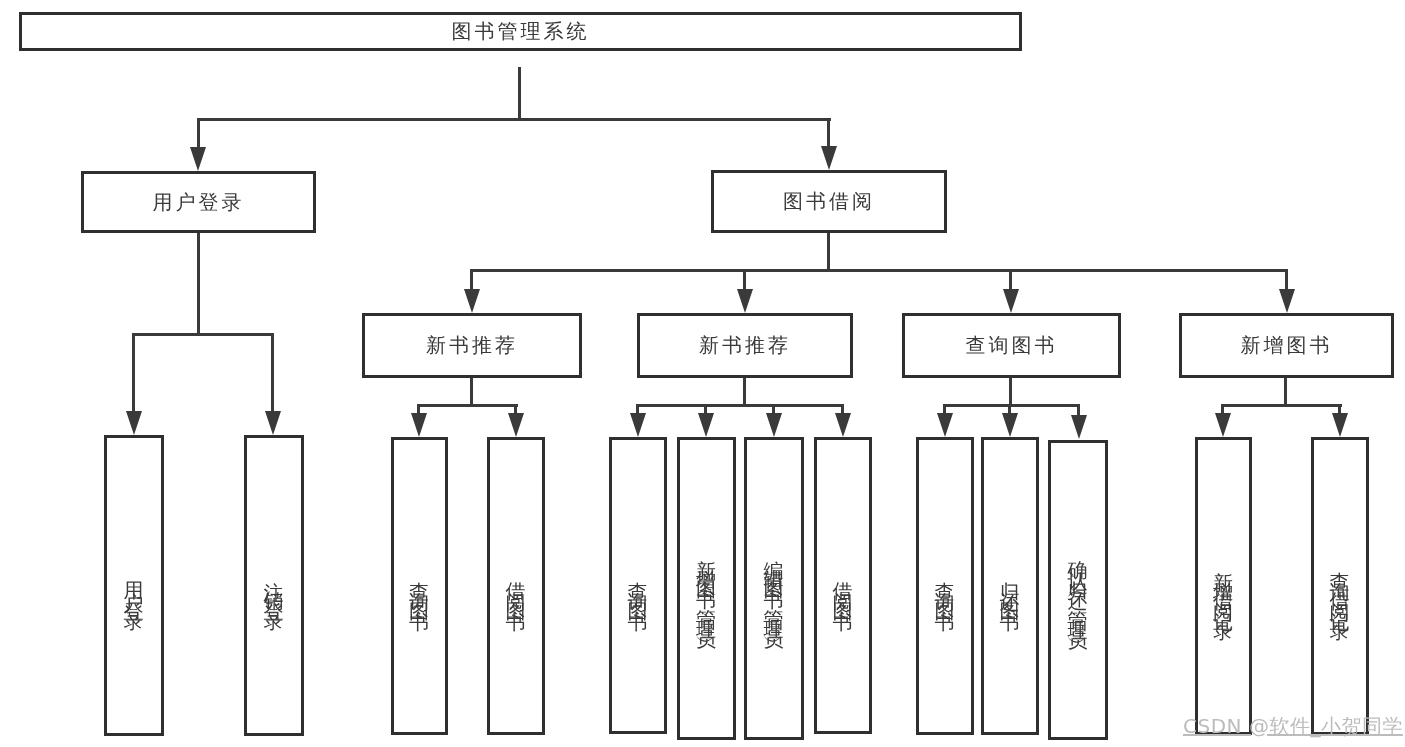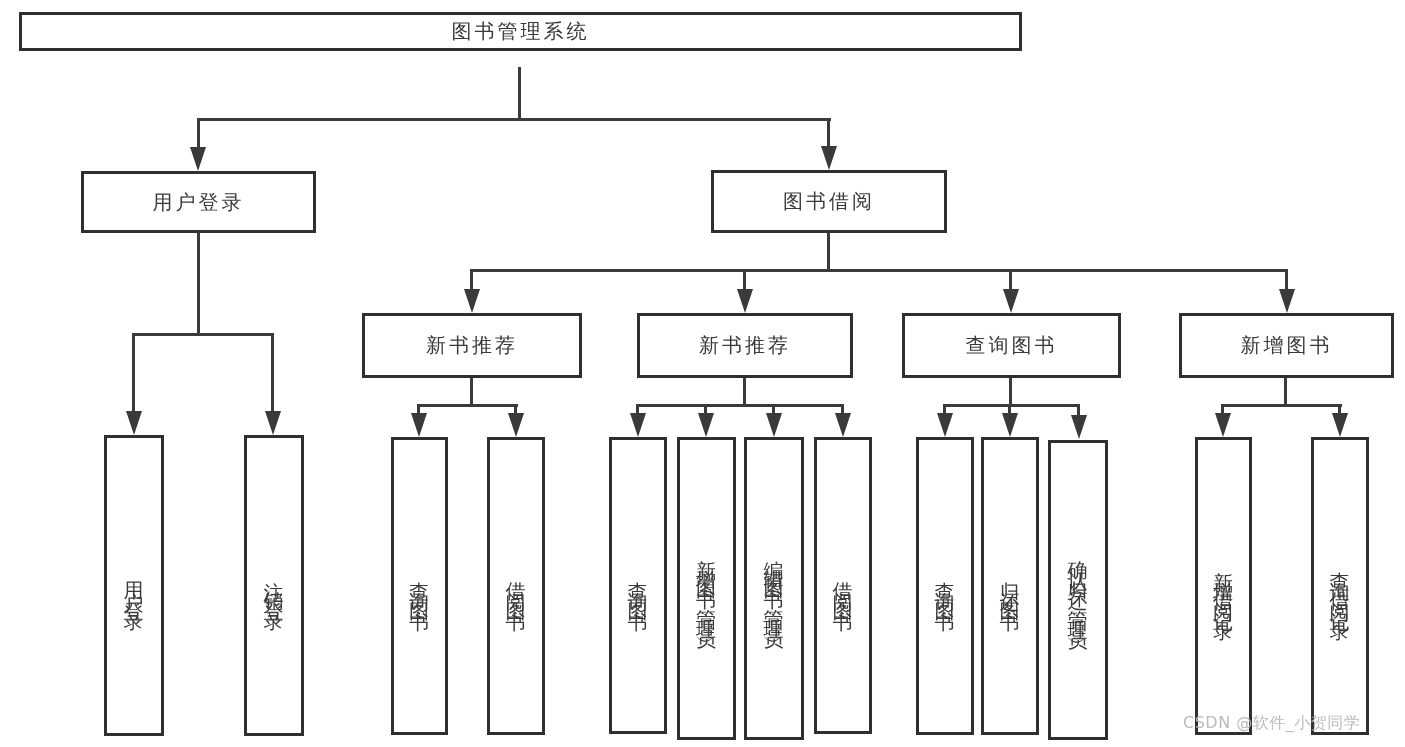--- a/index.html
+++ b/index.html
@@ -24,22 +24,23 @@
     font-size:20px;letter-spacing:10px;line-height:1;
   }
   .line{position:absolute;background:var(--line,#3a3a3a);}
   .arrow{
     position:absolute;width:0;height:0;
     border-left:8px solid transparent;border-right:8px solid transparent;
     border-top:24px solid var(--line,#3a3a3a);
   }
   .watermark{
     position:absolute;left:1183px;top:713px;z-index:10;
-    font-size:16px;letter-spacing:0.5px;
+    font-size:20px;letter-spacing:0.5px;
     color:var(--watermark,#bcbcbc);
+    text-decoration:underline;
   }
 </style>
 </head>
 <body>
 
 <div class="node" style="left:19px;top:12px;width:1003px;height:39px;text-align:right;">图书管理系统</div>
 
 <div class="node" style="left:81px;top:171px;width:235px;height:62px;">用户登录</div>
 
 <div class="node" style="left:711px;top:170px;width:236px;height:63px;">图书借阅</div>

